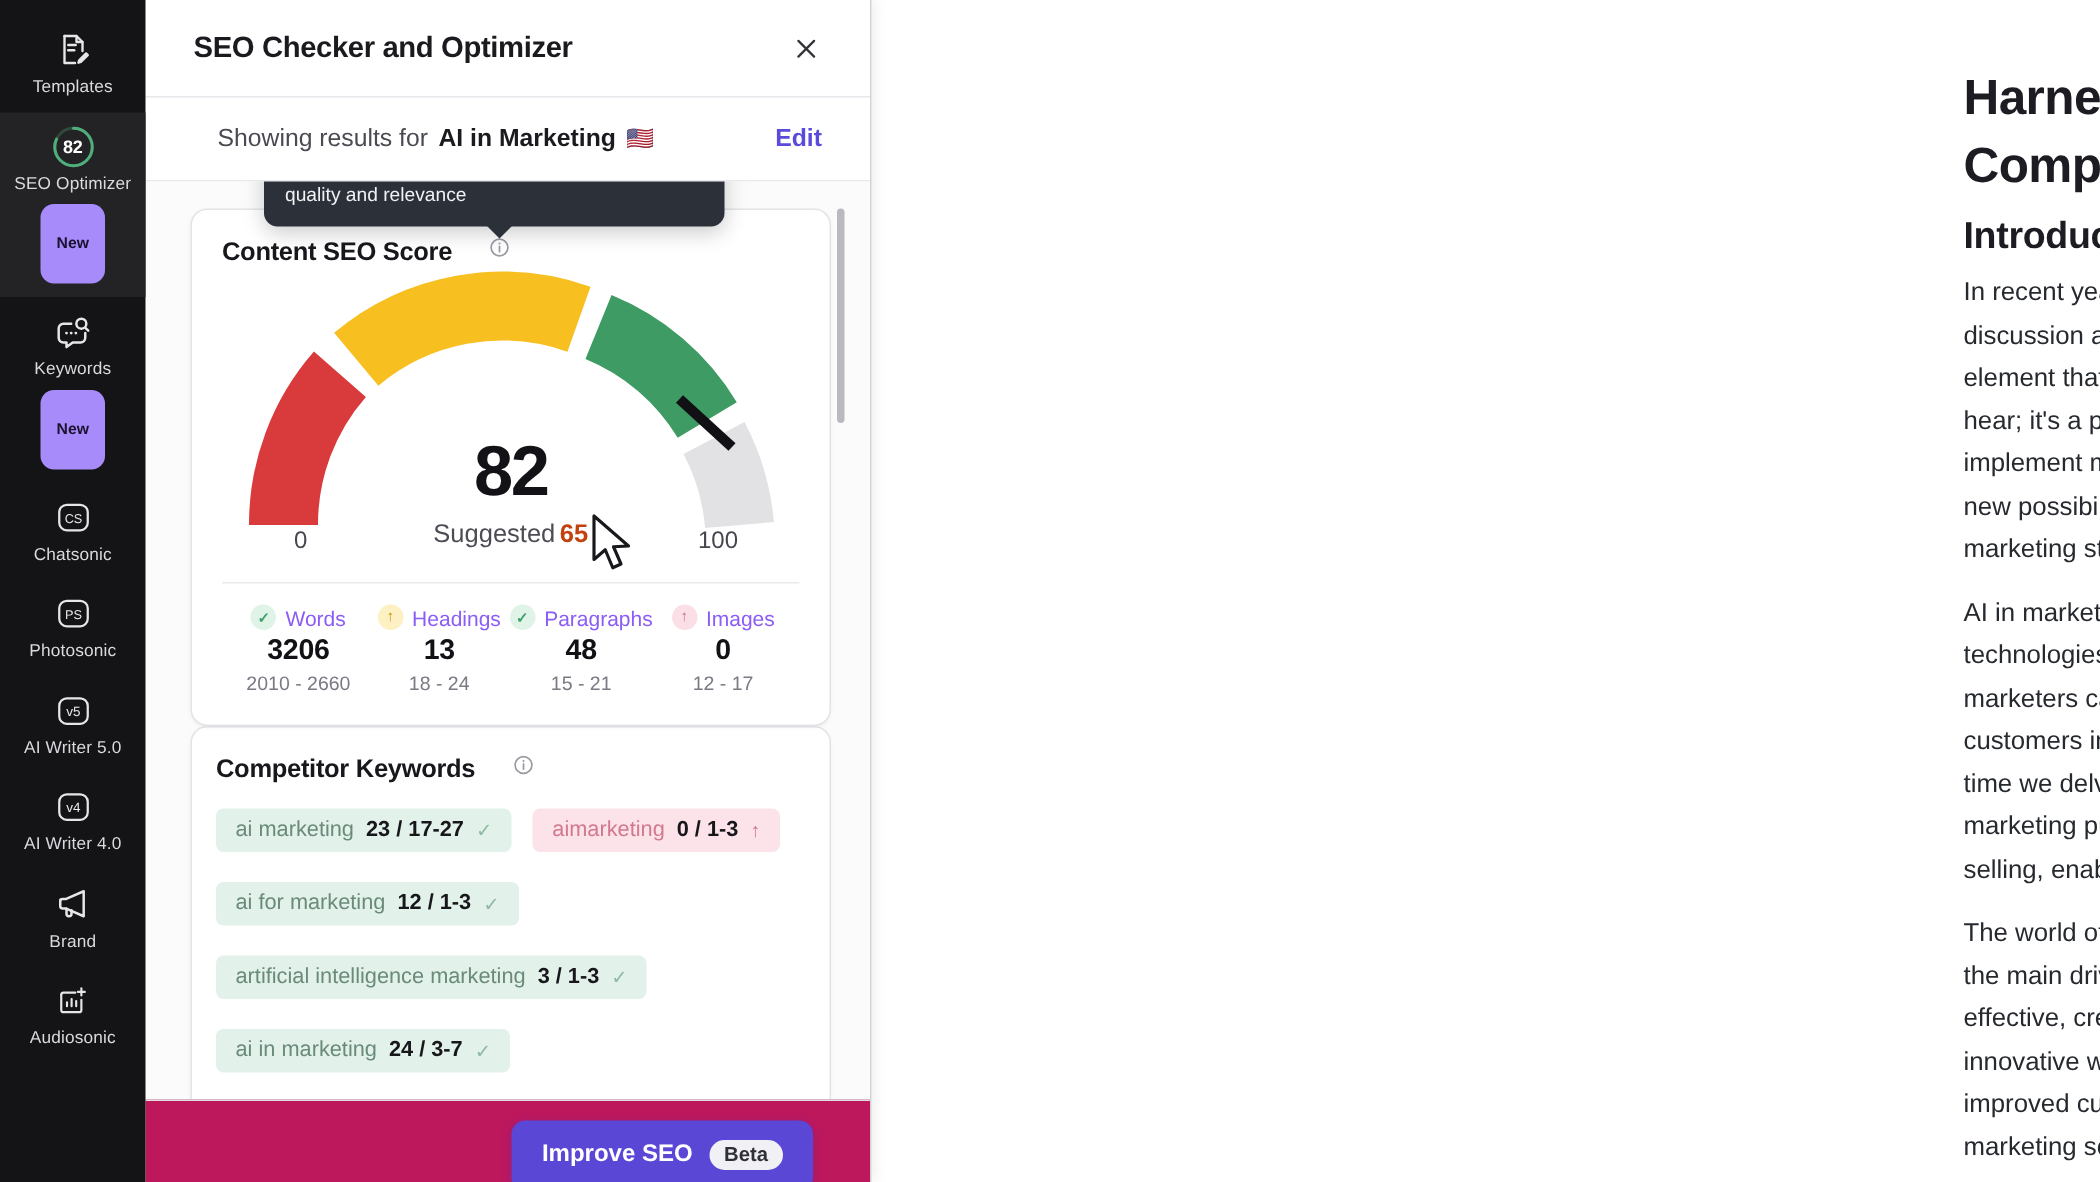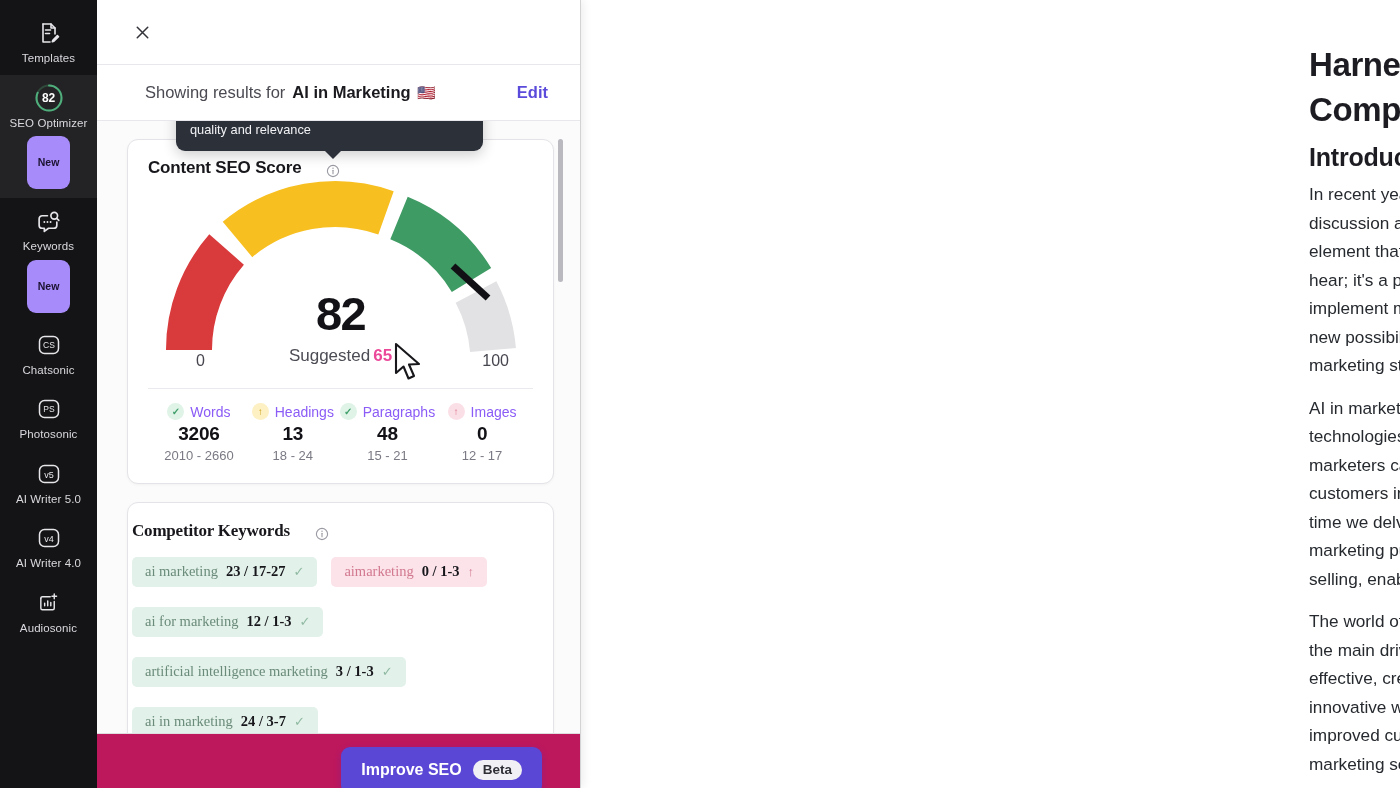--- a/index.html
+++ b/index.html
@@ -111,21 +111,21 @@
     background: #b9b9bf; border-radius: 3px;
   }
 
   .card {
     background: #ffffff;
     border: 1px solid #e4e4e8;
     border-radius: 11px;
     box-shadow: 0 1px 3px rgba(0,0,0,.04);
   }
   .card-seo { padding: 18px 20px 14px 20px; position: relative; }
-  .card-title-row { display: flex; align-items: flex-end; gap: 25px; }
+  .card-title-row { display: flex; align-items: flex-start; gap: 25px; }
   .card-title { font-size: 17px; font-weight: 700; color: #17171c; letter-spacing: -.2px; }
   .info-icon { width: 14px; height: 14px; color: #9a9aa3; }
 
   
   .tooltip {
     position: absolute;
     left: 48px; top: -50px;
     width: 307px;
     background: #2b3039;
     color: #f2f2f5;
@@ -149,46 +149,46 @@
     display: flex; align-items: flex-start; justify-content: center;
     margin-top: -4px;
   }
   .gauge-wrap svg { display: block; }
   .gauge-center {
     position: absolute; left: 0; right: 0;
     top: 118px; text-align: center;
   }
   .gauge-score { font-size: 47px; font-weight: 700; color: #121217; line-height: 44px; letter-spacing: -1.6px; }
   .gauge-sugg { font-size: 17px; color: #4c4c55; margin-top: 10px; }
-  .gauge-sugg b { color: #ec4899; font-weight: 600; margin-left: 3px; }
+  .gauge-sugg b { color: #c2410c; font-weight: 600; margin-left: 3px; }
   .gauge-min, .gauge-max {
     position: absolute; font-size: 16px; color: #46464f; top: 178px;
   }
   .gauge-min { left: 48px; }
-  .gauge-max { right: 24px; margin-left: 44px; }
+  .gauge-max { right: 41px; margin-left: 44px; }
 
   .cursor-arrow { position: absolute; left: 245px; top: 168px; z-index: 12; pointer-events: none; }
 
   .stats-divider { height: 1px; background: #eaeaee; margin: 6px 0 0 0; }
   .stats-row { display: flex; padding: 14px 4px 6px 4px; }
   .stat { flex: 1; display: flex; flex-direction: column; align-items: center; gap: 3px; }
   .stat-head { display: flex; align-items: center; gap: 6px; }
   .stat-pill {
     width: 17px; height: 17px; border-radius: 50%;
     display: flex; align-items: center; justify-content: center;
     font-size: 10px; font-weight: 700;
   }
   .pill-green { background: #dff3e7; color: #3f9e6a; }
   .pill-yellow { background: #fdf0c2; color: #c79a10; }
   .pill-pink { background: #fbdfe6; color: #d86f8a; }
   .stat-label { font-size: 14px; color: #8b5cf6; }
   .stat-value { font-size: 19px; font-weight: 700; color: #111116; letter-spacing: -.2px; }
   .stat-range { font-size: 13px; color: #7a7a84; }
 
-  .card-kw { margin-top: 18px; padding: 18px 20px 10px 4px; font-family: Liberation Serif, serif; }
+  .card-kw { padding: 18px 20px 10px 16px; }
   .kw-grid { margin-top: 16px; }
   .kw-line { display: flex; gap: 14px; margin-bottom: 20px; }
   .chip {
     display: inline-flex; align-items: center; gap: 8px;
     padding: 6px 13px 7px 13px;
     border-radius: 5px;
     font-size: 14.5px;
     white-space: nowrap;
   }
   .chip-green { background: #e2f1e9; color: #6a8b7a; }
@@ -334,37 +334,47 @@
     <div class="nav-item">
       <span class="nav-icon">
         <svg width="26" height="22" viewBox="0 0 26 22">
           <rect x="3.5" y="2.5" width="19" height="17" rx="5" fill="none" stroke="currentColor" stroke-width="1.5"></rect>
           <text x="13" y="14.6" font-size="9" font-family="Liberation Sans, sans-serif" fill="currentColor" text-anchor="middle">v4</text>
         </svg>
       </span>
       <span class="nav-label">AI Writer 4.0</span>
     </div>
 
+    <div class="nav-item">
+      <span class="nav-icon">
+        <svg width="25" height="25" viewBox="0 0 24 24" fill="none" stroke="currentColor" stroke-width="1.6" stroke-linecap="round" stroke-linejoin="round">
+          <path d="M4 9.5v4a1.6 1.6 0 0 0 1.6 1.6h2.2L19 20V4L7.8 8.9H5.6A1.6 1.6 0 0 0 4 10.5z"></path>
+          <path d="M8 15.2v3.2a1.6 1.6 0 0 0 3.2 0v-2.2"></path>
+        </svg>
+      </span>
+      <span class="nav-label">Brand</span>
+    </div>
 
     <div class="nav-item">
       <span class="nav-icon">
         <svg width="25" height="23" viewBox="0 0 24 24" fill="none" stroke="currentColor" stroke-width="1.5" stroke-linecap="round" stroke-linejoin="round">
           <path d="M4 7.5v10.5a1.6 1.6 0 0 0 1.6 1.6h10.8a1.6 1.6 0 0 0 1.6-1.6V11"></path>
           <path d="M4 7.5A1.6 1.6 0 0 1 5.6 6h8.2"></path>
           <path d="M8 15.5v-2.8M11.2 15.5v-5M14.4 15.5v-3.6"></path>
           <path d="M18 3v5M15.6 5.5h4.8"></path>
         </svg>
       </span>
       <span class="nav-label">Audiosonic</span>
     </div>
   </nav>
 
   <section class="seo-panel">
 
     <div class="panel-header">
+      <div class="panel-title">SEO Checker and Optimizer</div>
       <div class="close-btn">
         <svg width="19" height="19" viewBox="0 0 20 20" fill="none" stroke="currentColor" stroke-width="1.6" stroke-linecap="round">
           <path d="M4.5 4.5l11 11M15.5 4.5l-11 11"></path>
         </svg>
       </div>
     </div>
 
     <div class="results-bar">
       <div class="results-text">
         <span>Showing results for</span>

